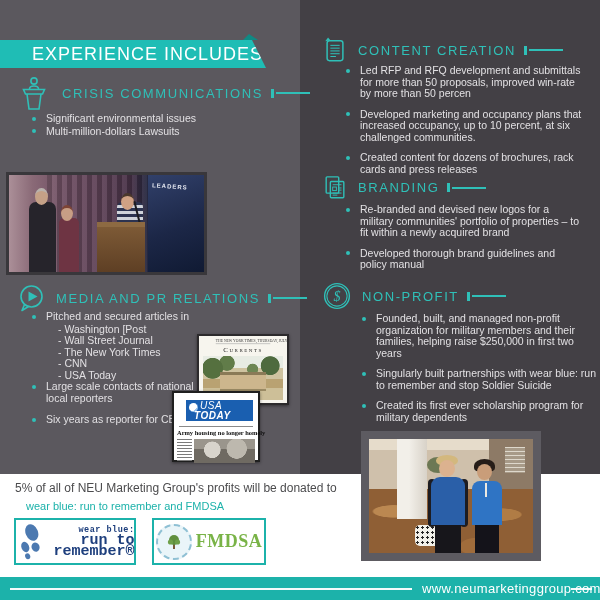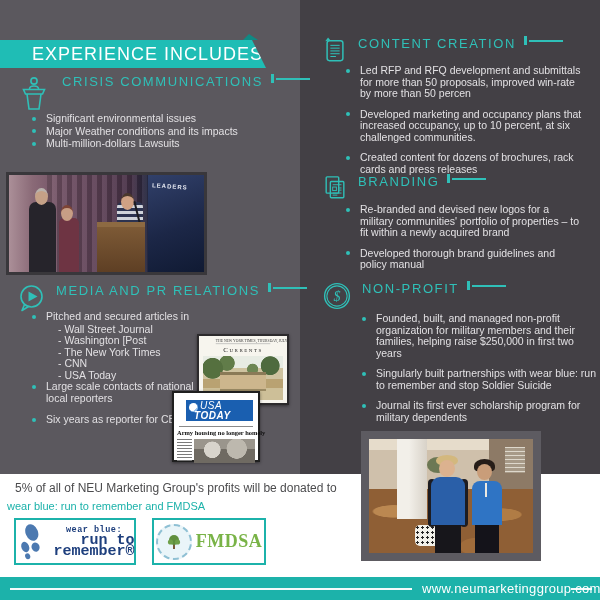--- a/index.html
+++ b/index.html
@@ -13,21 +13,21 @@
   
   .ribbon{position:absolute;left:0;top:40px;width:266px;height:28px;background:#1fbdb5;
           clip-path:polygon(0 0,252px 0,266px 100%,0 100%);z-index:3;}
   .ribbon-text{position:absolute;left:32px;top:0;line-height:28px;color:#ffffff;
                font-size:18px;letter-spacing:1px;font-weight:400;}
   .ribbon-fold{position:absolute;left:243px;top:34px;width:0;height:0;z-index:2;
                border-left:6px solid transparent;border-right:9px solid transparent;
                border-bottom:6px solid #0f8a84;}
 
   
-  .h-row{position:absolute;display:flex;align-items:flex-start;z-index:4;}
+  .h-row{position:absolute;display:flex;align-items:center;z-index:4;}
   .h-title{color:#2fc0b8;font-size:13px;letter-spacing:1.6px;margin:0 8px 0 10px;white-space:nowrap;}
   .h-rule{display:flex;align-items:center;}
   .h-rule .tick{width:3px;height:9px;background:#2fc0b8;margin-right:2px;}
   .h-rule .bar{width:34px;height:2px;background:#2fc0b8;}
 
   
   ul.blist{list-style:none;margin:0;padding:0;position:absolute;z-index:4;}
   ul.blist li{position:relative;padding-left:16px;margin-bottom:1px;
               font-size:10.5px;line-height:11.5px;color:#e2e0e3;}
   ul.blist li::before{content:"";position:absolute;left:2px;top:3.5px;width:4px;height:4px;
@@ -122,27 +122,27 @@
   .p2-f2-torso{position:absolute;left:103px;top:42px;width:30px;height:44px;border-radius:8px 8px 0 0;background:#2f74c4;}
   .p2-f2-legs{position:absolute;left:106px;top:84px;width:24px;height:30px;background:#14131a;}
   .p2-f2-head{position:absolute;left:108px;top:25px;width:15px;height:16px;border-radius:50%;background:#c99d79;}
   .p2-f2-hair{position:absolute;left:105px;top:20px;width:21px;height:13px;border-radius:50% 50% 30% 30%;background:#261d18;}
   .p2-f2-lanyard{position:absolute;left:116px;top:44px;width:2px;height:14px;background:#ece9e2;}
   .p2-bag{position:absolute;left:46px;top:86px;width:27px;height:21px;border-radius:5px;background:#f3f1ea;
       background-image:radial-gradient(#222 0 1px, transparent 1.4px);background-size:5px 5px;}
 
   
   .donate-1{position:absolute;left:15px;top:481px;font-size:12px;color:#4b4b4d;z-index:4;}
-  .donate-2{position:absolute;left:7px;top:500px;font-size:11px;color:#1cb2aa;z-index:4;}
+  .donate-2{position:absolute;left:26px;top:500px;font-size:11px;color:#1cb2aa;z-index:4;}
   .logo-box{position:absolute;top:518px;height:43px;background:#ffffff;border:2px solid #1cb2aa;z-index:4;
       display:flex;align-items:center;justify-content:center;}
   .logo-wb{left:14px;width:118px;}
   .logo-fmdsa{left:152px;width:110px;}
   .wb-text{text-align:right;font-family:"Liberation Mono",monospace;font-weight:bold;color:#1e3f7d;margin-left:4px;}
-  .wb-l1{font-size:8.5px;line-height:9px;letter-spacing:.5px;text-align:center;}
+  .wb-l1{font-size:8.5px;line-height:9px;letter-spacing:.5px;}
   .wb-l2{font-size:15px;line-height:11px;letter-spacing:0;}
   .seal{width:32px;height:32px;border-radius:50%;border:2px dashed #8fc0d4;background:#eaf5f9;
       display:flex;align-items:center;justify-content:center;margin-right:4px;flex:none;}
   .fmdsa-text{font-family:"Liberation Serif",serif;font-weight:bold;color:#79b347;font-size:18px;letter-spacing:.5px;}
 
   
   .footer{position:absolute;left:0;top:577px;width:600px;height:23px;background:#1cb2aa;z-index:8;}
   .f-line-l{position:absolute;left:10px;top:11px;width:402px;height:1.5px;background:rgba(255,255,255,.95);}
   .f-line-r{position:absolute;left:571px;top:11px;width:21px;height:1.5px;background:rgba(255,255,255,.95);}
   .f-url{position:absolute;left:422px;top:4px;font-size:13px;color:#ffffff;letter-spacing:.3px;}
@@ -174,21 +174,20 @@
       </svg>
     </span>
     <span class="h-title">CRISIS COMMUNICATIONS</span>
     <span class="h-rule">
         <span class="tick"></span>
         <span class="bar"></span>
       </span>
   </div>
   <ul class="blist" style="left:30px;top:113px;width:255px;">
     <li>Significant environmental issues</li>
-    <li>Major Weather conditions and its impacts</li>
     <li>Multi-million-dollars Lawsuits</li>
   </ul>
 
   <div class="p1">
     <div class="p1-in">
       <div class="p1-curtain"></div>
       <div class="p1-screen">
         <div class="p1-screen-label">LEADERS</div>
       </div>
       <div class="p1-man"></div>
@@ -211,22 +210,22 @@
       </svg>
     </span>
     <span class="h-title">MEDIA AND PR RELATIONS</span>
     <span class="h-rule">
         <span class="tick"></span>
         <span class="bar"></span>
       </span>
   </div>
   <ul class="blist w-media" style="left:30px;top:311px;">
     <li>Pitched and secured articles in</li>
+    <li class="sub">- Washington [Post</li>
     <li class="sub">- Wall Street Journal</li>
-    <li class="sub">- Washington [Post</li>
     <li class="sub">- The New York Times</li>
     <li class="sub">- CNN</li>
     <li class="sub">- USA Today</li>
     <li>Large scale contacts of national and local reporters</li>
     <li class="gap-top">Six years as reporter for CBS</li>
   </ul>
 
   <div class="clip clip-nyt">
     <div class="nyt-masthead">THE NEW YORK TIMES, THURSDAY, JULY</div>
     <div class="nyt-section">Currents</div>
@@ -343,21 +342,21 @@
     </span>
     <span class="h-title">NON-PROFIT</span>
     <span class="h-rule">
         <span class="tick"></span>
         <span class="bar"></span>
       </span>
   </div>
   <ul class="blist w-right" style="left:360px;top:313px;">
     <li class="para">Founded, built, and managed non-profit organization for military members and their families, helping raise $250,000 in first two years</li>
     <li class="para">Singularly built partnerships with wear blue: run to remember and stop Soldier Suicide</li>
-    <li class="para">Journal its first ever scholarship program for military dependents</li>
+    <li class="para">Created its first ever scholarship program for military dependents</li>
   </ul>
 
   <div class="p2">
     <div class="p2-in">
       <div class="p2-wallr"></div>
       <div class="p2-sign"></div>
       <div class="p2-carpet"></div>
       <div class="p2-column"></div>
       <div class="p2-plant"></div>
       <div class="p2-bag"></div>

